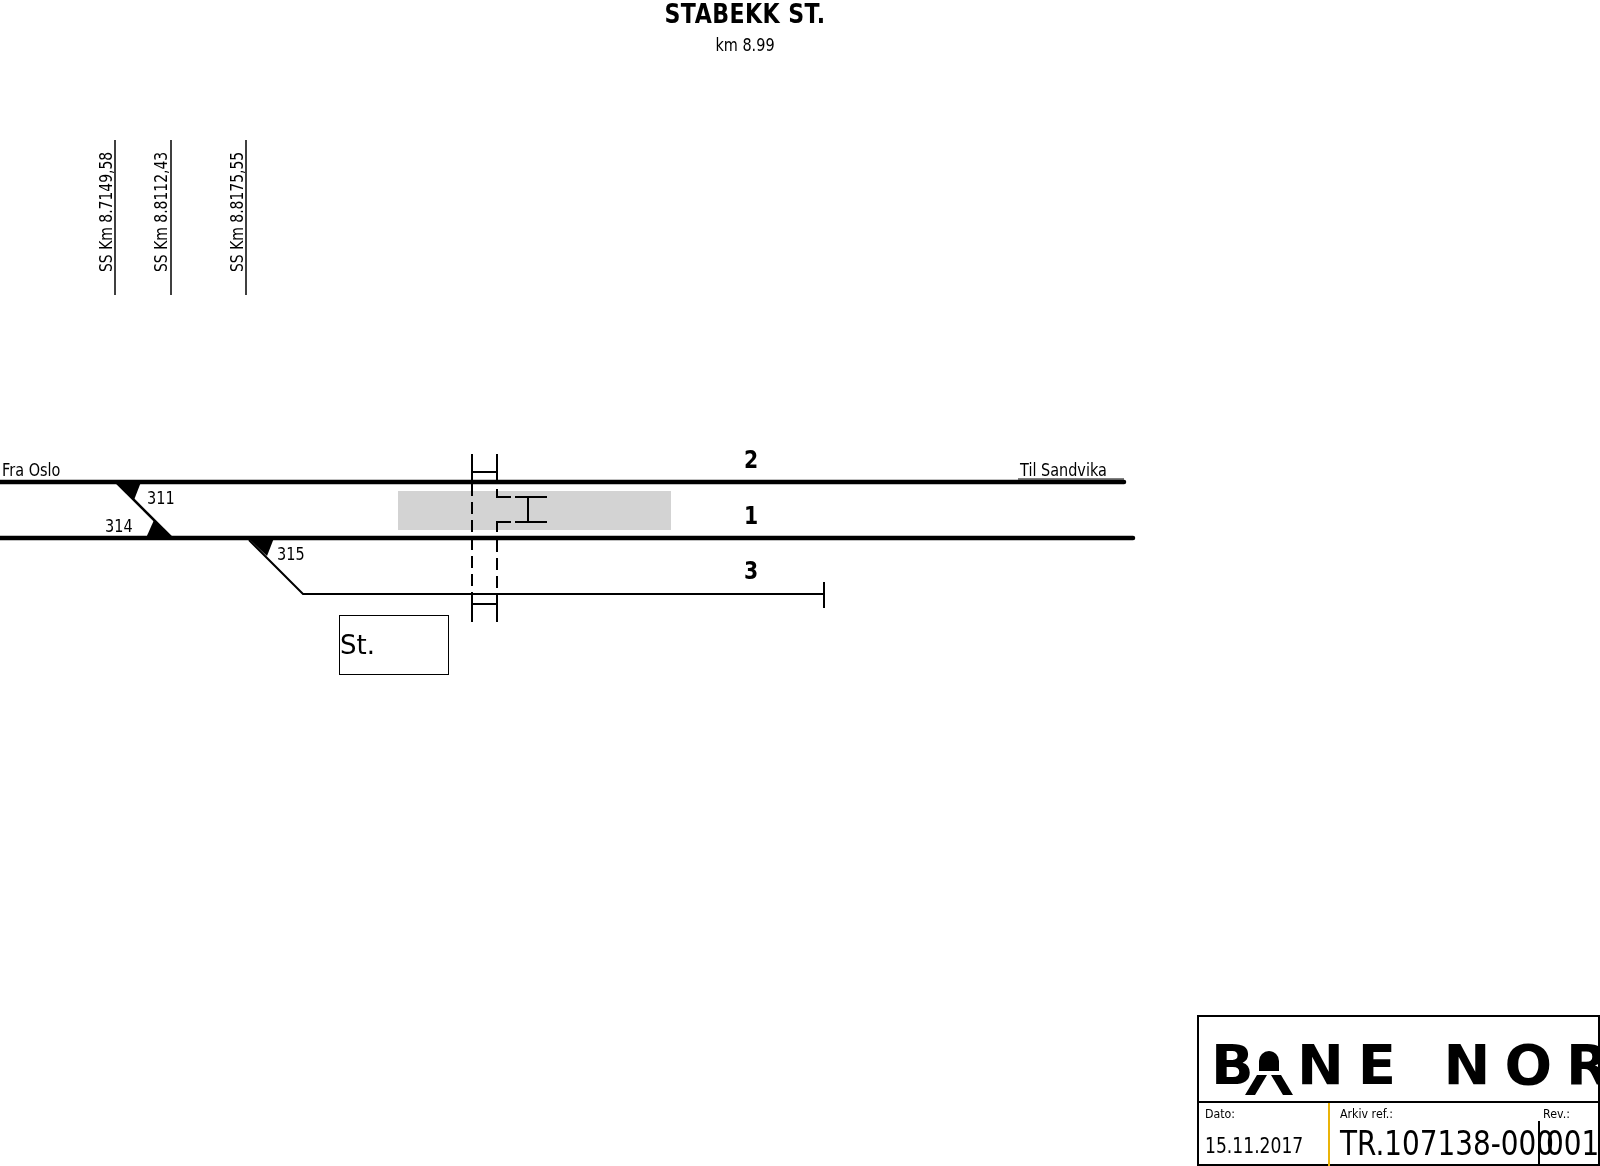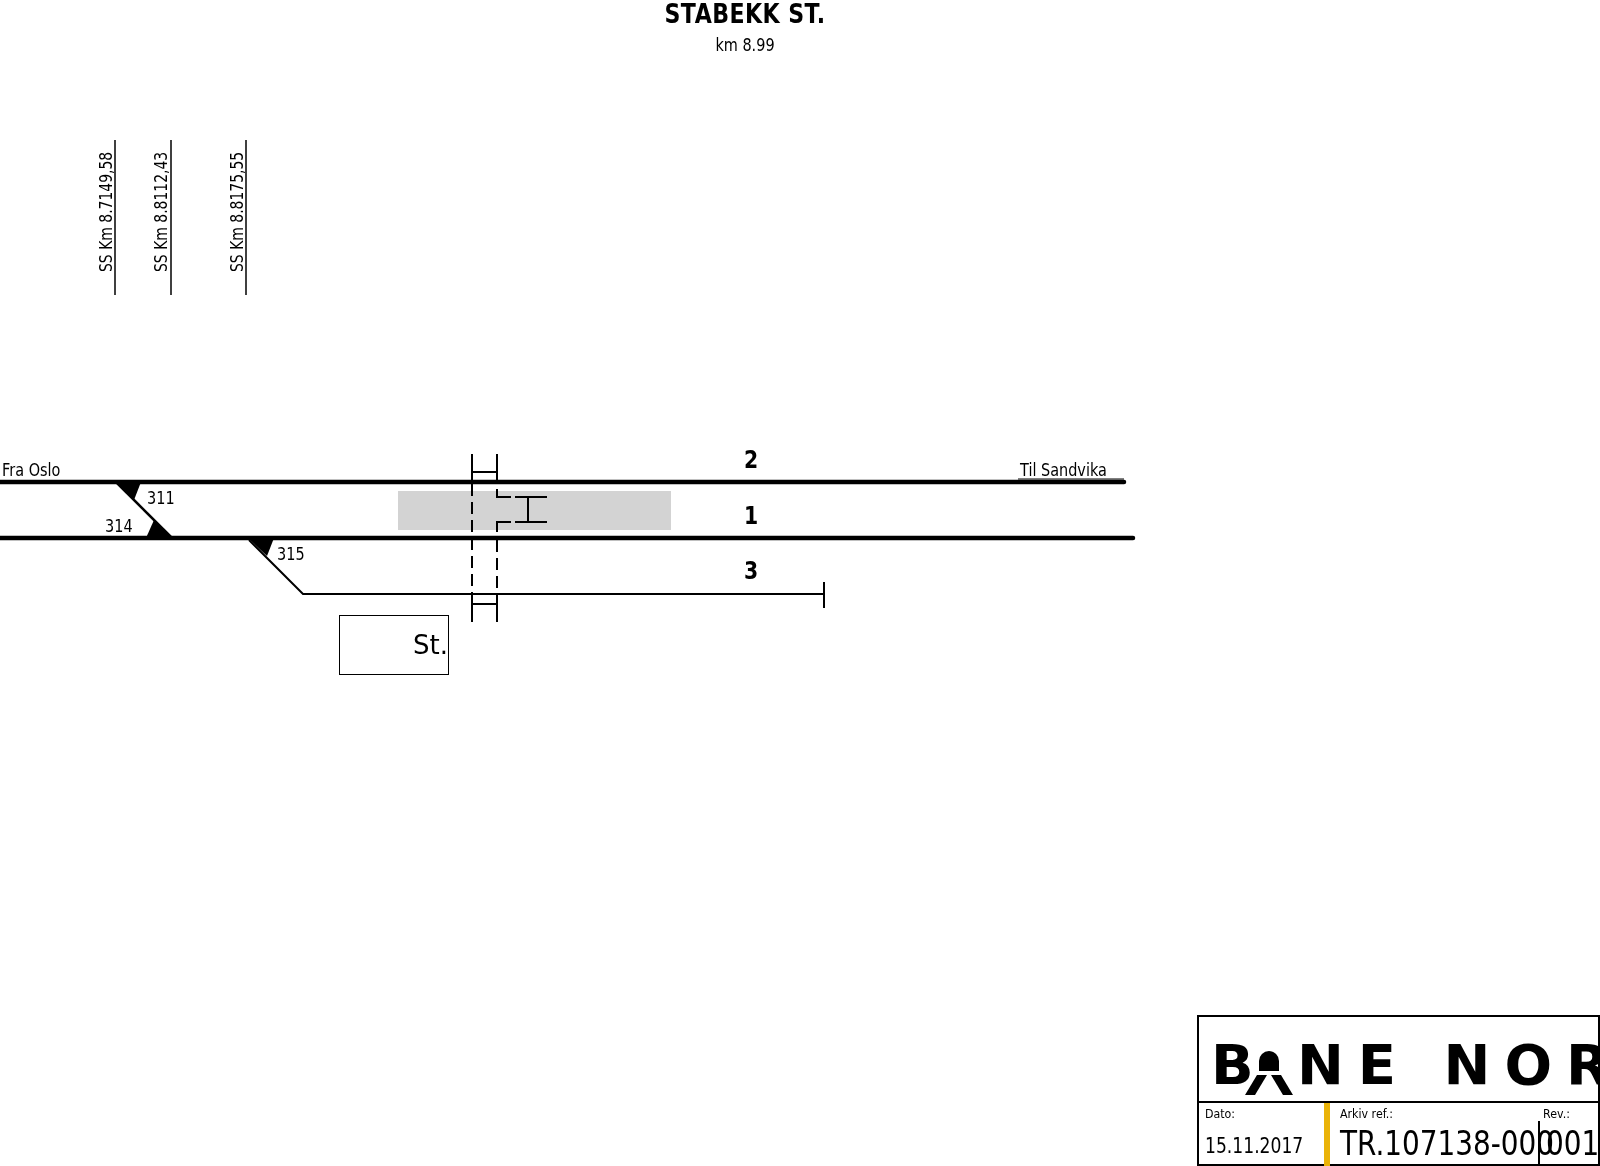--- a/index.html
+++ b/index.html
@@ -3,21 +3,21 @@
 <meta charset="utf-8">
 <style>
   html, body { margin: 0; padding: 0; background: #ffffff; }
   body { width: 1600px; height: 1166px; position: relative; overflow: hidden; font-family: "DejaVu Sans", sans-serif; color: #000; }
   .abs { position: absolute; }
   .title { left: 0; width: 1490px; top: 0; text-align: center; font-size: 26px; font-weight: bold; letter-spacing: 0.5px; line-height: 28px; transform: scaleX(0.85); transform-origin: 745px 0; }
   .subtitle { left: 0; width: 1490px; top: 35px; text-align: center; font-size: 17px; line-height: 20px; transform: scaleX(0.85); transform-origin: 745px 0; }
   .vlabel { font-size: 17px; white-space: nowrap; transform-origin: 0 0; transform: rotate(-90deg) scaleX(0.82); line-height: 18px; }
   .lbl { font-size: 17px; white-space: nowrap; line-height: 18px; transform-origin: 0 0; transform: scaleX(0.85); }
   .tracknum { font-size: 24px; font-weight: bold; line-height: 24px; transform: scaleX(0.85); transform-origin: 0 0; }
-  .stationbox { left: 339px; top: 615px; width: 110px; height: 60px; border: 1.5px solid #000; box-sizing: border-box; display: flex; align-items: center; justify-content: flex-end; font-size: 26px; }
+  .stationbox { left: 339px; top: 615px; width: 110px; height: 60px; border: 1.5px solid #000; box-sizing: border-box; display: flex; align-items: center; justify-content: flex-start; font-size: 26px; }
   .titleblock { left: 1197px; top: 1015px; width: 403px; height: 151px; border: 2px solid #000; box-sizing: border-box; }
   .tb-logo { position: absolute; left: 0; top: 0; width: 100%; height: 86px; border-bottom: 2px solid #000; box-sizing: border-box; }
   .tb-cell { position: absolute; top: 86px; height: 63px; box-sizing: border-box; }
   .tb-small { position: absolute; top: 3px; font-size: 13px; transform: scaleX(0.85); transform-origin: 0 0; white-space: nowrap; }
   .tb-big { position: absolute; white-space: nowrap; transform-origin: 0 0; }
 </style>
 </head>
 <body>
 
 <div class="abs title">STABEKK ST.</div>
@@ -86,21 +86,21 @@
   <div class="tb-logo">
     <svg width="399" height="84">
       <text x="12" y="67" font-family="DejaVu Sans, sans-serif" font-weight="bold" font-size="56" fill="#000">B</text>
 
       <path d="M60,44 a10,10 0 0 1 20,0 v10 h-20 z" fill="#000"></path>
       <polygon points="58,58 68,58 56,78 46,78" fill="#000"></polygon>
       <polygon points="72,58 82,58 94,78 84,78" fill="#000"></polygon>
       <text x="98" y="67" font-family="DejaVu Sans, sans-serif" font-weight="bold" font-size="56" fill="#000" letter-spacing="14">NE NOR</text>
     </svg>
   </div>
-  <div class="tb-cell" style="left:0; width:131px; border-right:6px solid #eab308;">
+  <div class="tb-cell" style="left:0; width:131px; border-right:2px solid #eab308;">
     <span class="tb-small" style="left:6px;">Dato:</span>
     <span class="tb-big" style="left:6px; top:30px; font-size:22px; transform:scaleX(0.78);">15.11.2017</span>
   </div>
   <div class="tb-cell" style="left:131px; width:272px;">
     <span class="tb-small" style="left:10px;">Arkiv ref.:</span>
     <span class="tb-big" style="left:10px; top:20px; font-size:34px; transform:scaleX(0.82);">TR.107138-000</span>
     <span class="tb-small" style="left:213px;">Rev.:</span>
     <svg class="abs" style="left:208px; top:18px;" width="3" height="44">
         <line x1="1" y1="0" x2="1" y2="44" stroke="#000" stroke-width="2"></line>
       </svg>

